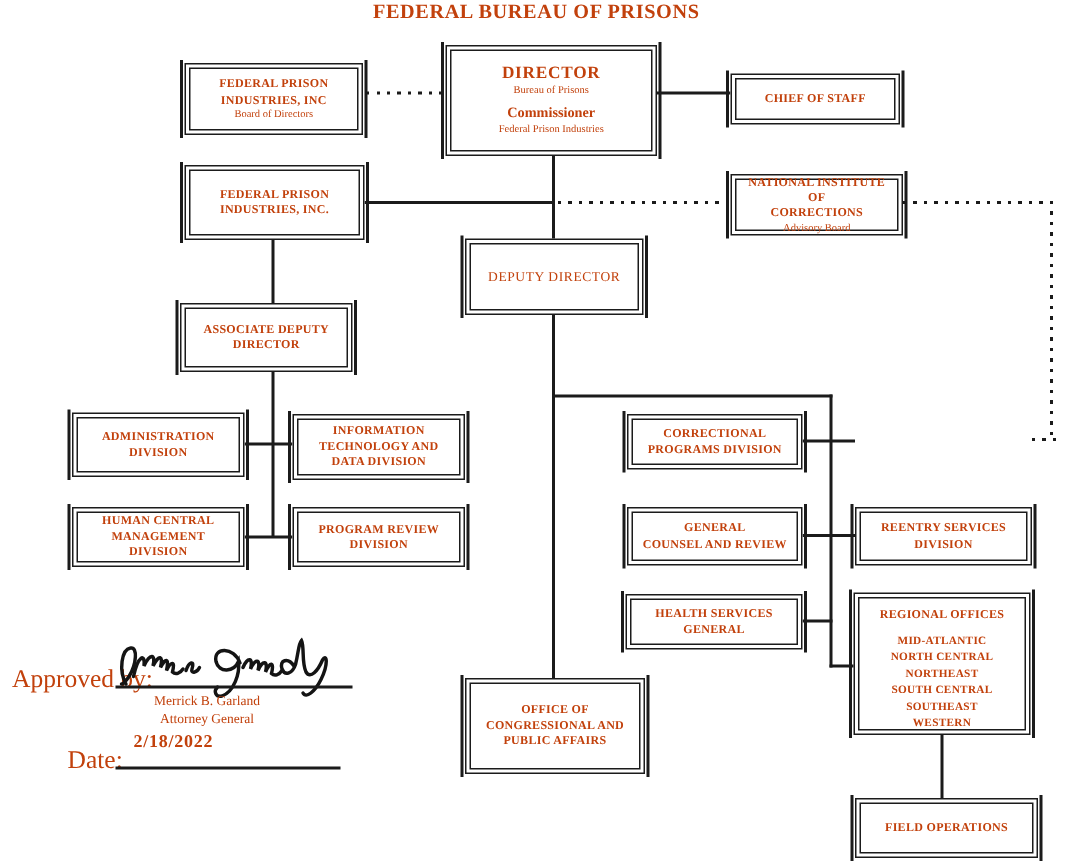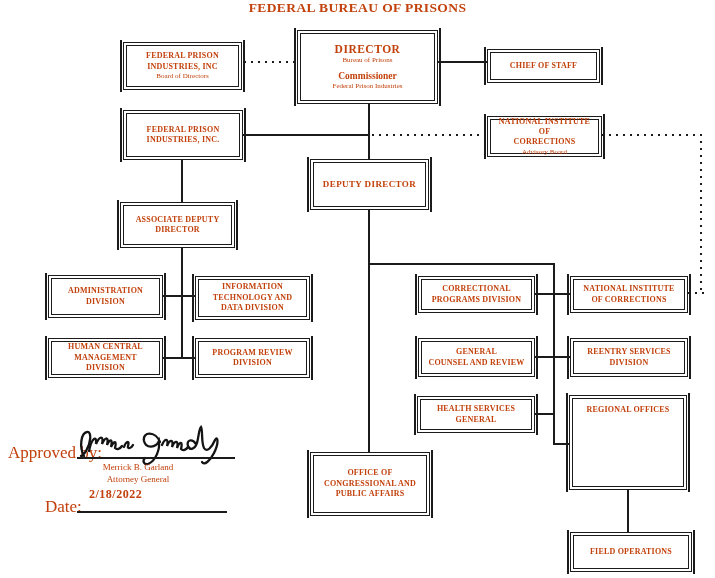--- a/index.html
+++ b/index.html
@@ -20,21 +20,21 @@
     content:""; position:absolute; top:-3px; bottom:-3px; width:1.8px; background:#1b1b1b;
   }
   .box::before { left:-4px; }
   .box::after  { right:-4px; }
   .bi {
     position:absolute; inset:2px; border:1px solid #1b1b1b;
     display:flex; flex-direction:column; align-items:center; justify-content:center;
     text-align:center; padding:1px 2px; box-sizing:border-box;
   }
   .t  { font-weight:bold; font-size:8px; line-height:1.3; white-space:pre-line; letter-spacing:0.2px; }
-  .t9 { font-weight:bold; font-size:9px; line-height:1.3; white-space:pre-line; letter-spacing:0.4px; }
+  .t9 { font-weight:normal; font-size:9px; line-height:1.3; white-space:pre-line; letter-spacing:0.4px; }
   .tbig { font-weight:bold; font-size:11.5px; letter-spacing:0.5px; line-height:1.15; }
   .tmid { font-weight:bold; font-size:9.5px; line-height:1.2; margin-top:6px; }
   .s  { font-size:7px; line-height:1.25; white-space:pre-line; }
   .regions { font-weight:bold; font-size:7.5px; line-height:1.45; white-space:pre-line; margin-top:7px; letter-spacing:0.2px; }
   
   .ln  { position:absolute; background:#1b1b1b; }
   .doth{ position:absolute; height:2px;
          background-image:repeating-linear-gradient(90deg,#1b1b1b 0 2.2px,transparent 2.2px 7px); }
   .dotv{ position:absolute; width:2px;
          background-image:repeating-linear-gradient(180deg,#1b1b1b 0 2.2px,transparent 2.2px 7px); }
@@ -153,26 +153,20 @@
       </div>
   </div>
 
   <div class="box" style="left:418px; top:276px; width:117px; height:37px;">
     <div class="bi">
         <span class="t">CORRECTIONAL
 PROGRAMS DIVISION</span>
       </div>
   </div>
 
-  <div class="box" style="left:570px; top:276px; width:118px; height:37px;">
-    <div class="bi">
-        <span class="t">NATIONAL INSTITUTE
-OF CORRECTIONS</span>
-      </div>
-  </div>
 
   <div class="box" style="left:418px; top:338px; width:117px; height:39px;">
     <div class="bi">
         <span class="t">GENERAL
 COUNSEL AND REVIEW</span>
       </div>
   </div>
 
   <div class="box" style="left:570px; top:338px; width:118px; height:39px;">
     <div class="bi">
@@ -184,20 +178,26 @@
   <div class="box" style="left:417px; top:396px; width:118px; height:37px;">
     <div class="bi">
         <span class="t">HEALTH SERVICES
 GENERAL</span>
       </div>
   </div>
 
   <div class="box" style="left:569px; top:395px; width:118px; height:95px;">
     <div class="bi" style="justify-content:flex-start; padding-top:6px;">
       <span class="t">REGIONAL OFFICES</span>
+      <span class="regions">MID-ATLANTIC
+NORTH CENTRAL
+NORTHEAST
+SOUTH CENTRAL
+SOUTHEAST
+WESTERN</span>
     </div>
   </div>
 
   <div class="box" style="left:310px; top:452px; width:120px; height:64px;">
     <div class="bi">
         <span class="t">OFFICE OF
 CONGRESSIONAL AND
 PUBLIC AFFAIRS</span>
       </div>
   </div>

